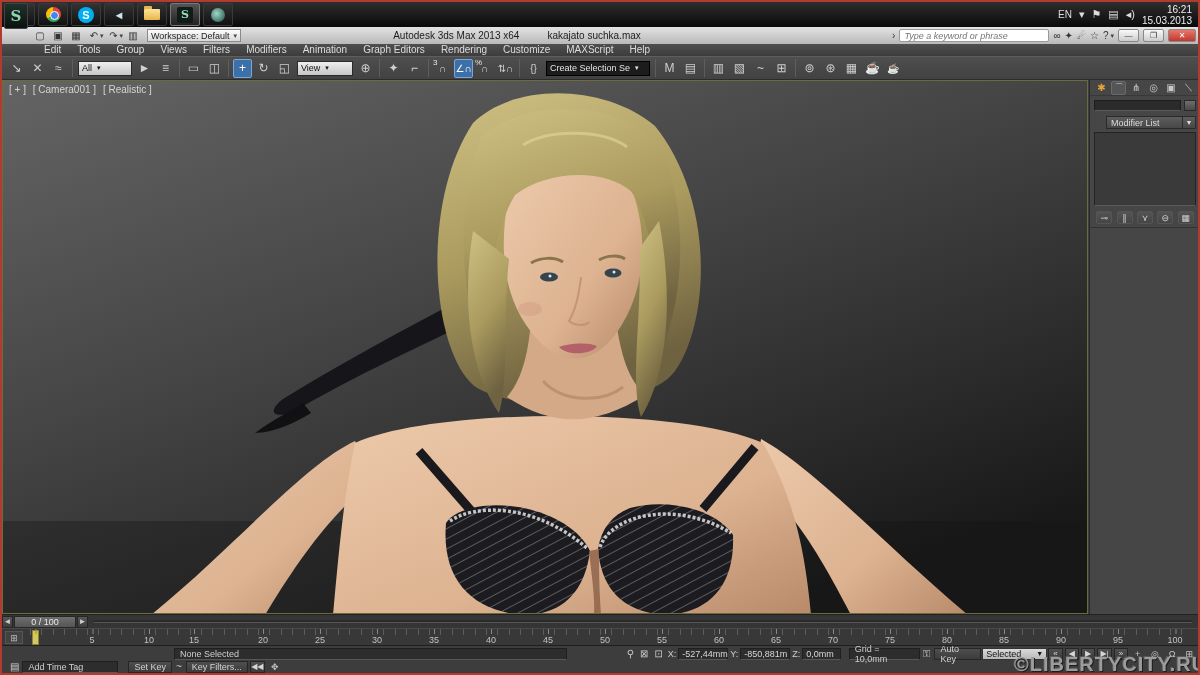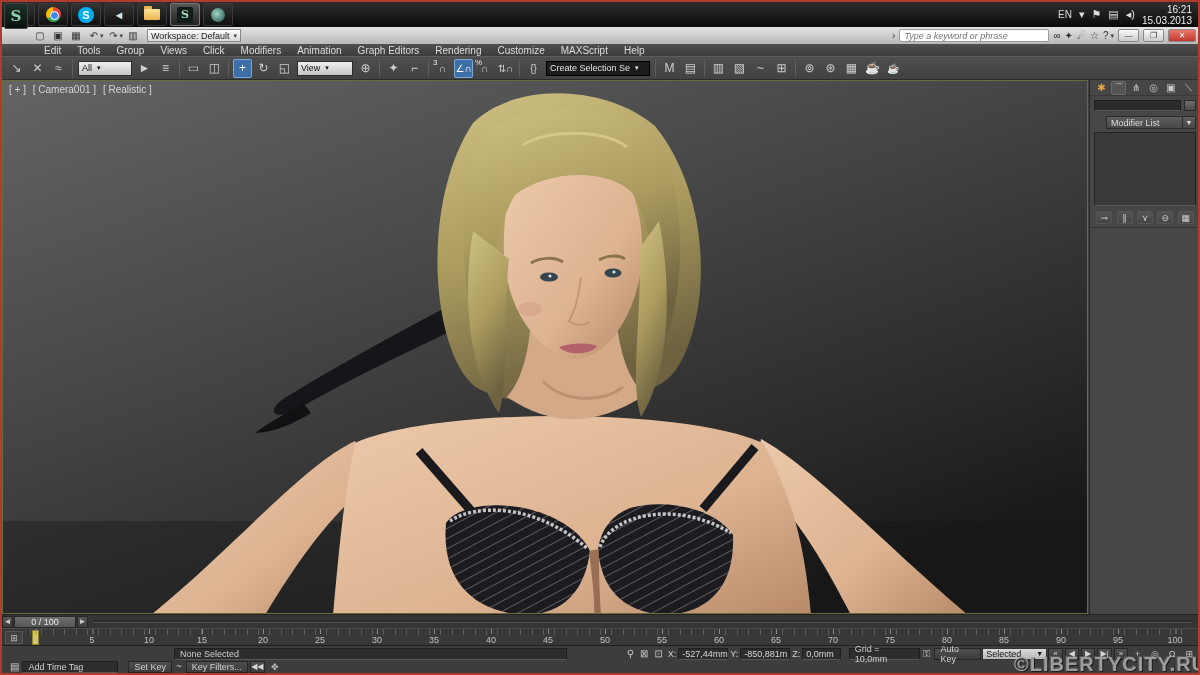--- a/index.html
+++ b/index.html
@@ -59,21 +59,21 @@
                   border-radius:2px; font-style:italic; font-size:9px; color:#888; padding:0 4px;
                   font-family:"Liberation Sans", sans-serif; }
   .search-ico { font-size:10px; color:#333; }
   .win-btn { width:21px; height:13px; border:1px solid #888; border-radius:2px; font-size:8px;
              display:flex; align-items:center; justify-content:center;
              background:linear-gradient(#fafafa,#ccc); color:#333; }
   .win-btn.close { background:linear-gradient(#e9766a,#c1392e); color:#fff; width:28px; }
 
   
   #menubar { position:absolute; left:0; top:42px; width:1196px; height:12px;
-             background:linear-gradient(#4f4f4f,#3c3c3c); display:flex; align-items:center;
+             background:linear-gradient(#4f4f4f,#3c3c3c); display:flex; align-items:flex-start;
              padding-left:34px; }
   .menu-item { color:#ddd; font-size:10px; padding:0 8px; }
 
   
   #toolbar { position:absolute; left:0; top:54px; width:1196px; height:24px;
              background:linear-gradient(#4e4e4e,#424242); border-top:1px solid #5e5e5e;
              border-bottom:1px solid #2c2c2c; display:flex; align-items:center; padding-left:4px; }
   .t-btn { min-width:19px; height:19px; display:flex; align-items:center; justify-content:center;
            color:#cfcfcf; font-size:12px; border-radius:2px; margin:0 1px; position:relative; }
   .t-btn.small { font-size:10px; }
@@ -216,41 +216,44 @@
     <span class="qa-btn">▦</span>
     <span class="qa-btn">↶</span>
       <span class="qa-caret">▾</span>
     <span class="qa-btn">↷</span>
       <span class="qa-caret">▾</span>
     <span class="qa-btn">▥</span>
     <div id="workspace-combo">
       <span>Workspace: Default</span>
       <span class="qa-caret">▾</span>
     </div>
+    <div id="title-text">
+      <span>Autodesk 3ds Max  2013 x64</span><span>kakajato suchka.max</span>
+    </div>
     <div id="search-zone">
       <span class="search-ico">›</span>
       <input id="search-field" placeholder="Type a keyword or phrase" style="">
       <span class="search-ico">∞</span>
       <span class="search-ico">✦</span>
       <span class="search-ico">☄</span>
       <span class="search-ico">☆</span>
       <span class="search-ico">?</span>
       <span class="qa-caret">▾</span>
       <span class="win-btn">—</span>
       <span class="win-btn">❐</span>
       <span class="win-btn close">✕</span>
     </div>
   </div>
 
   <div id="menubar">
       <span class="menu-item">Edit</span>
       <span class="menu-item">Tools</span>
       <span class="menu-item">Group</span>
       <span class="menu-item">Views</span>
-      <span class="menu-item">Click</span>
+      <span class="menu-item">Filters</span>
       <span class="menu-item">Modifiers</span>
       <span class="menu-item">Animation</span>
       <span class="menu-item">Graph Editors</span>
       <span class="menu-item">Rendering</span>
       <span class="menu-item">Customize</span>
       <span class="menu-item">MAXScript</span>
       <span class="menu-item">Help</span>
     </div>
 
   <div id="toolbar">
@@ -415,21 +418,21 @@
     <div id="ts-groove"></div>
   </div>
 
   <div id="ruler">
     <div id="ticks-strip"></div>
     <div id="frame-marker" style="left: 30px;"></div>
     <div id="mini-curve-btn">⊞</div>
   <div class="tick-label" style="left: 33px;">0</div>
       <div class="tick-label" style="left: 90px;">5</div>
       <div class="tick-label" style="left: 147px;">10</div>
-      <div class="tick-label" style="left: 200px;">15</div>
+      <div class="tick-label" style="left: 192px;">15</div>
       <div class="tick-label" style="left: 261px;">20</div>
       <div class="tick-label" style="left: 318px;">25</div>
       <div class="tick-label" style="left: 375px;">30</div>
       <div class="tick-label" style="left: 432px;">35</div>
       <div class="tick-label" style="left: 489px;">40</div>
       <div class="tick-label" style="left: 546px;">45</div>
       <div class="tick-label" style="left: 603px;">50</div>
       <div class="tick-label" style="left: 660px;">55</div>
       <div class="tick-label" style="left: 717px;">60</div>
       <div class="tick-label" style="left: 774px;">65</div>

